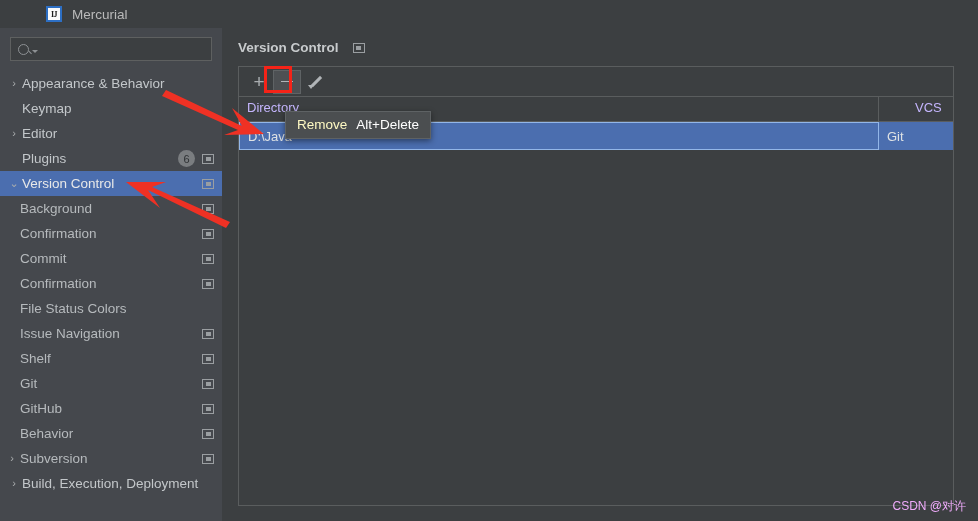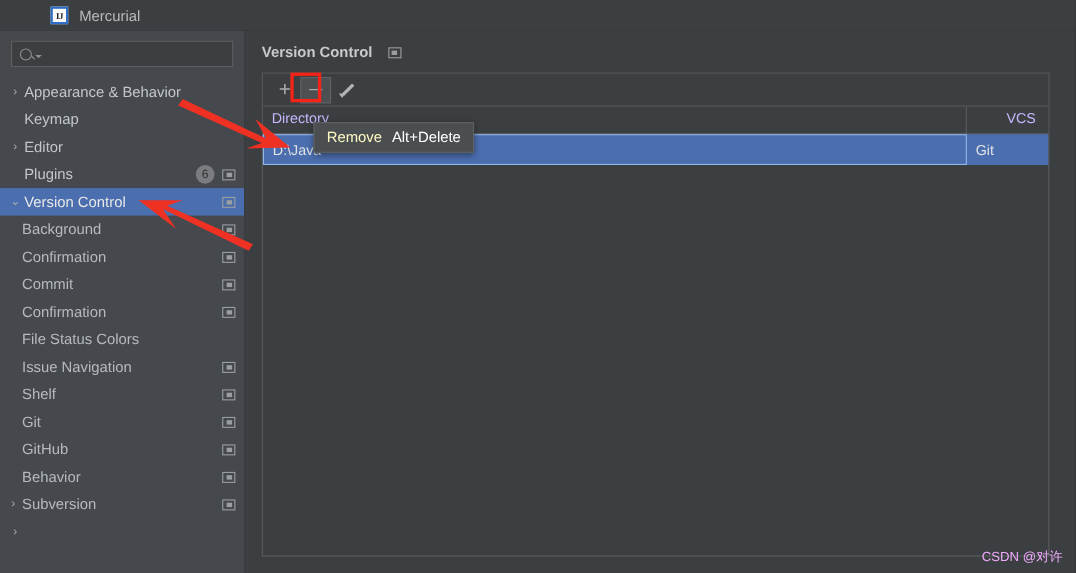--- a/index.html
+++ b/index.html
@@ -454,20 +454,21 @@
       </div>
       <div class="tree-row lvl1b">
         <span class="arrow">›</span>
         <span class="tree-label">Subversion</span>
         <span class="row-icons">
           <span class="scope-icon"></span>
         </span>
       </div>
       <div class="tree-row lvl0">
         <span class="arrow">›</span>
+        <span class="tree-label bold">Build, Execution, Deployment</span>
       </div>
     </div>
 </div>
 
 <div id="main">
   <div id="panel-header">
     <div id="panel-title">Version Control</div>
     <div class="scope-icon"></div>
   </div>
 

